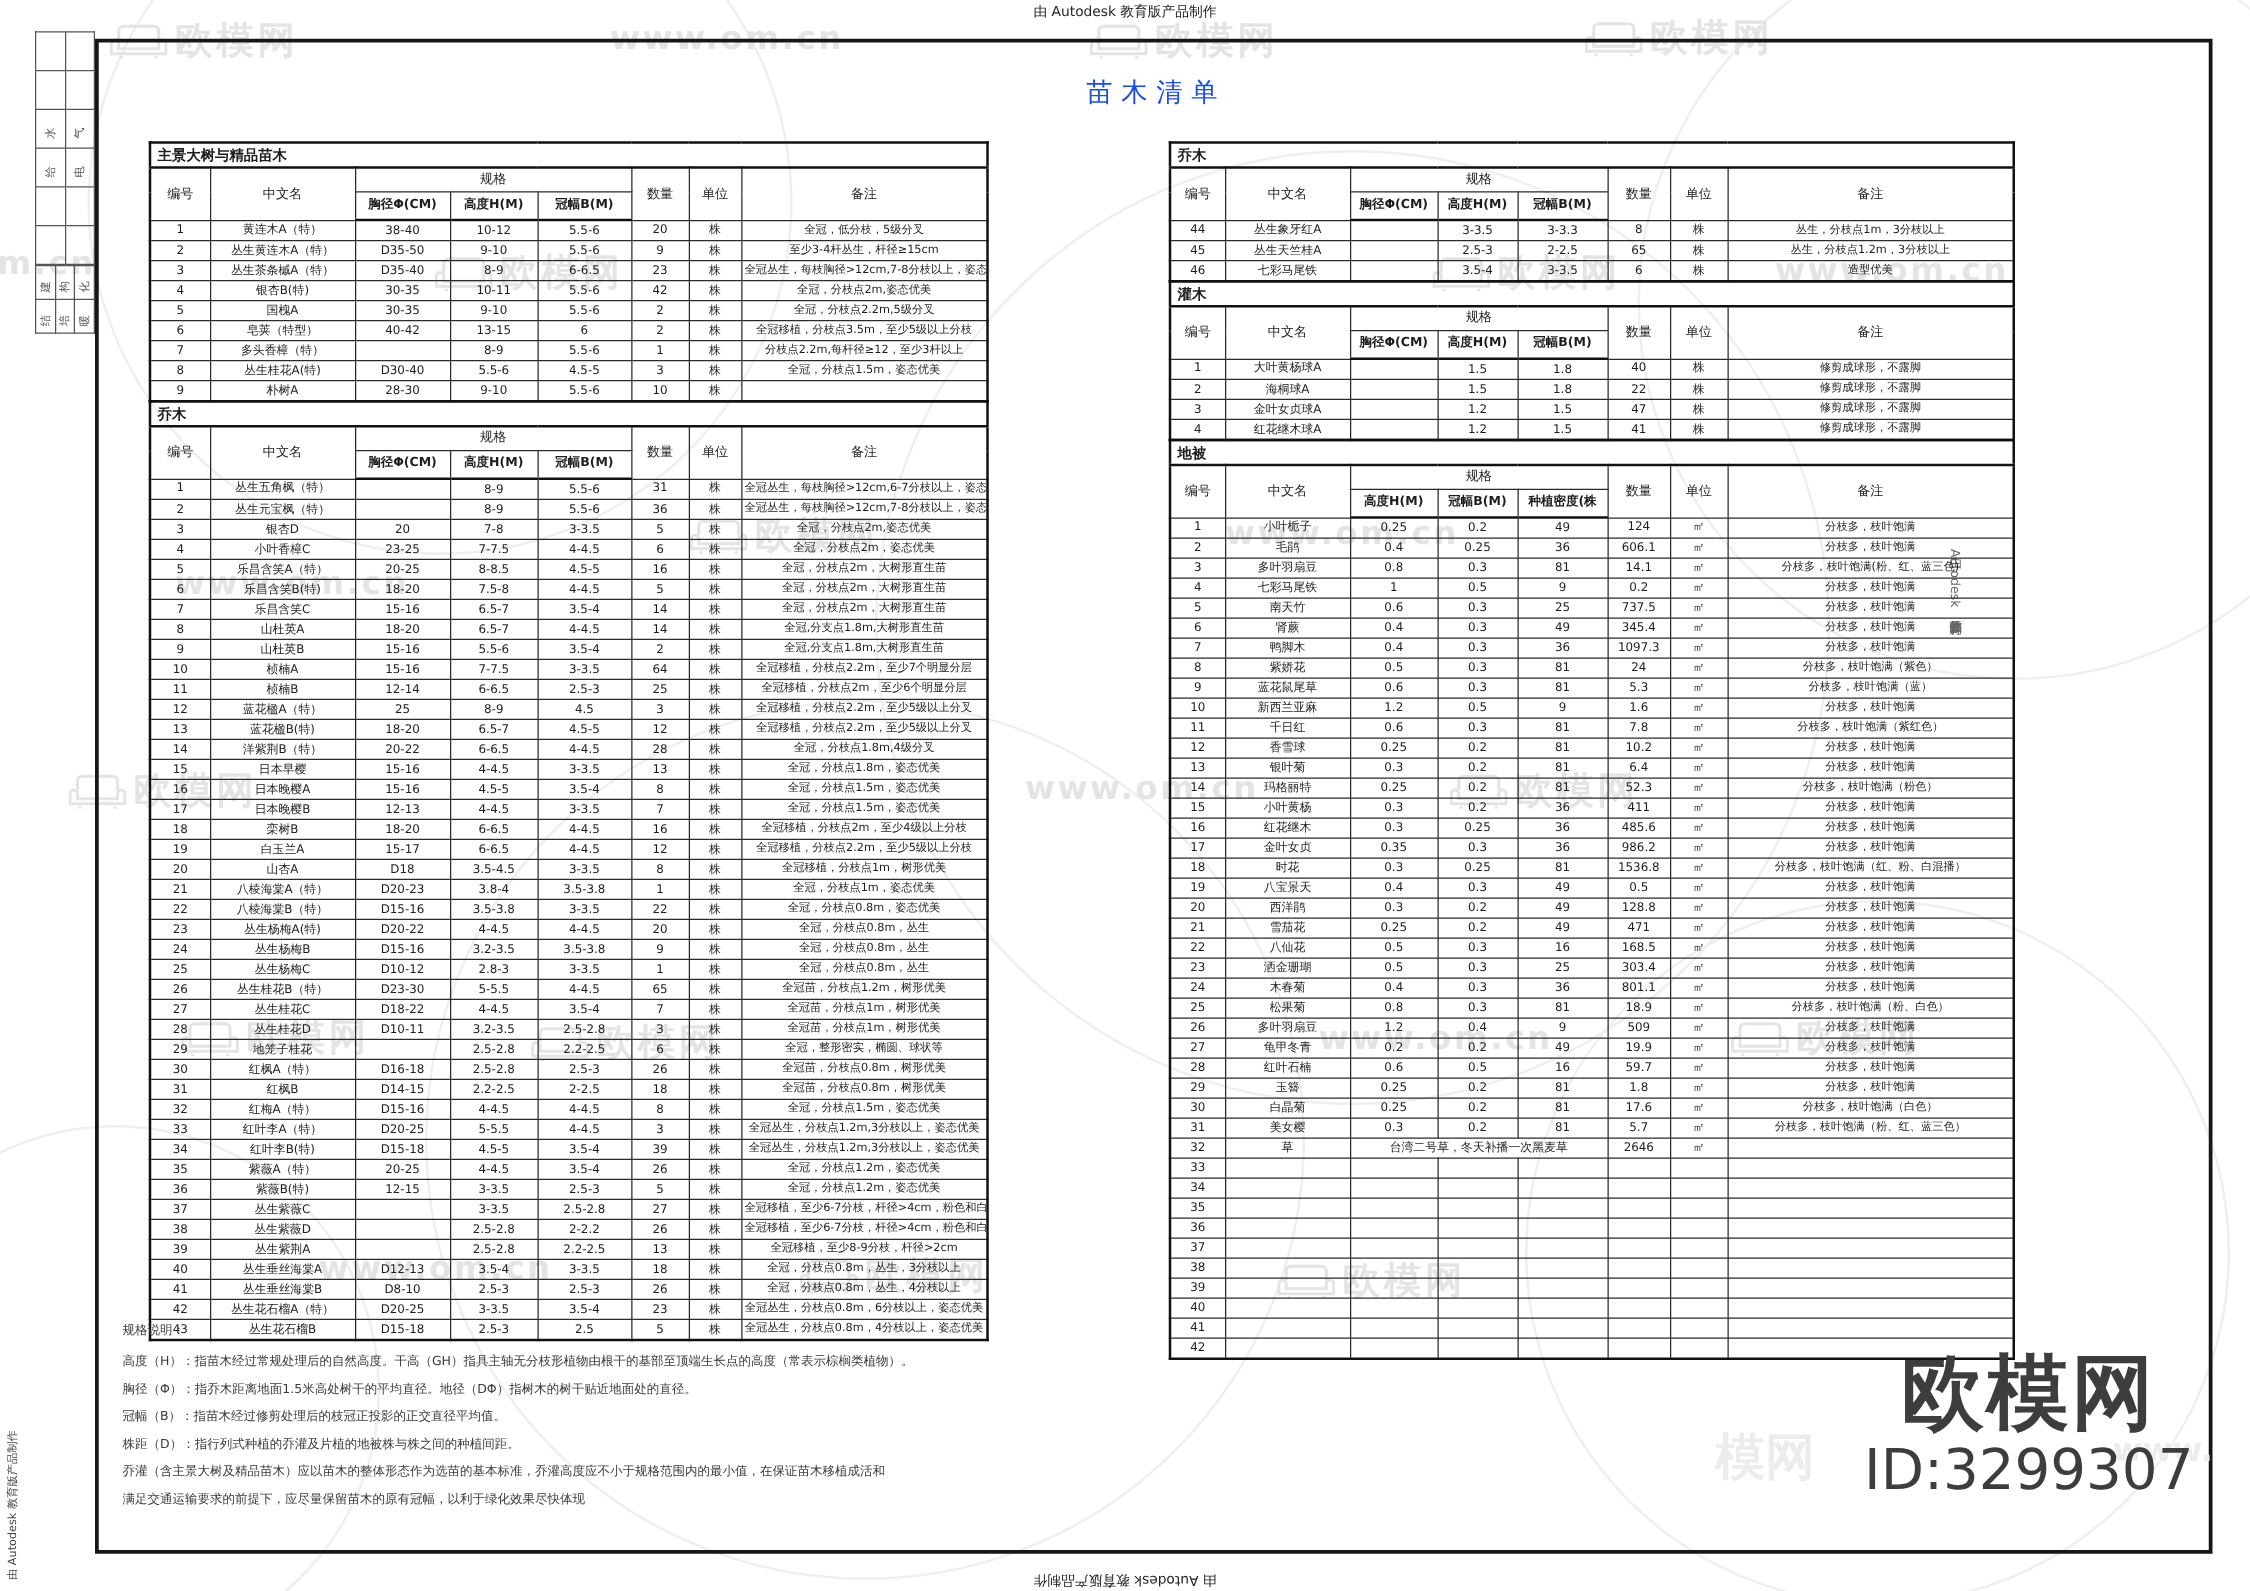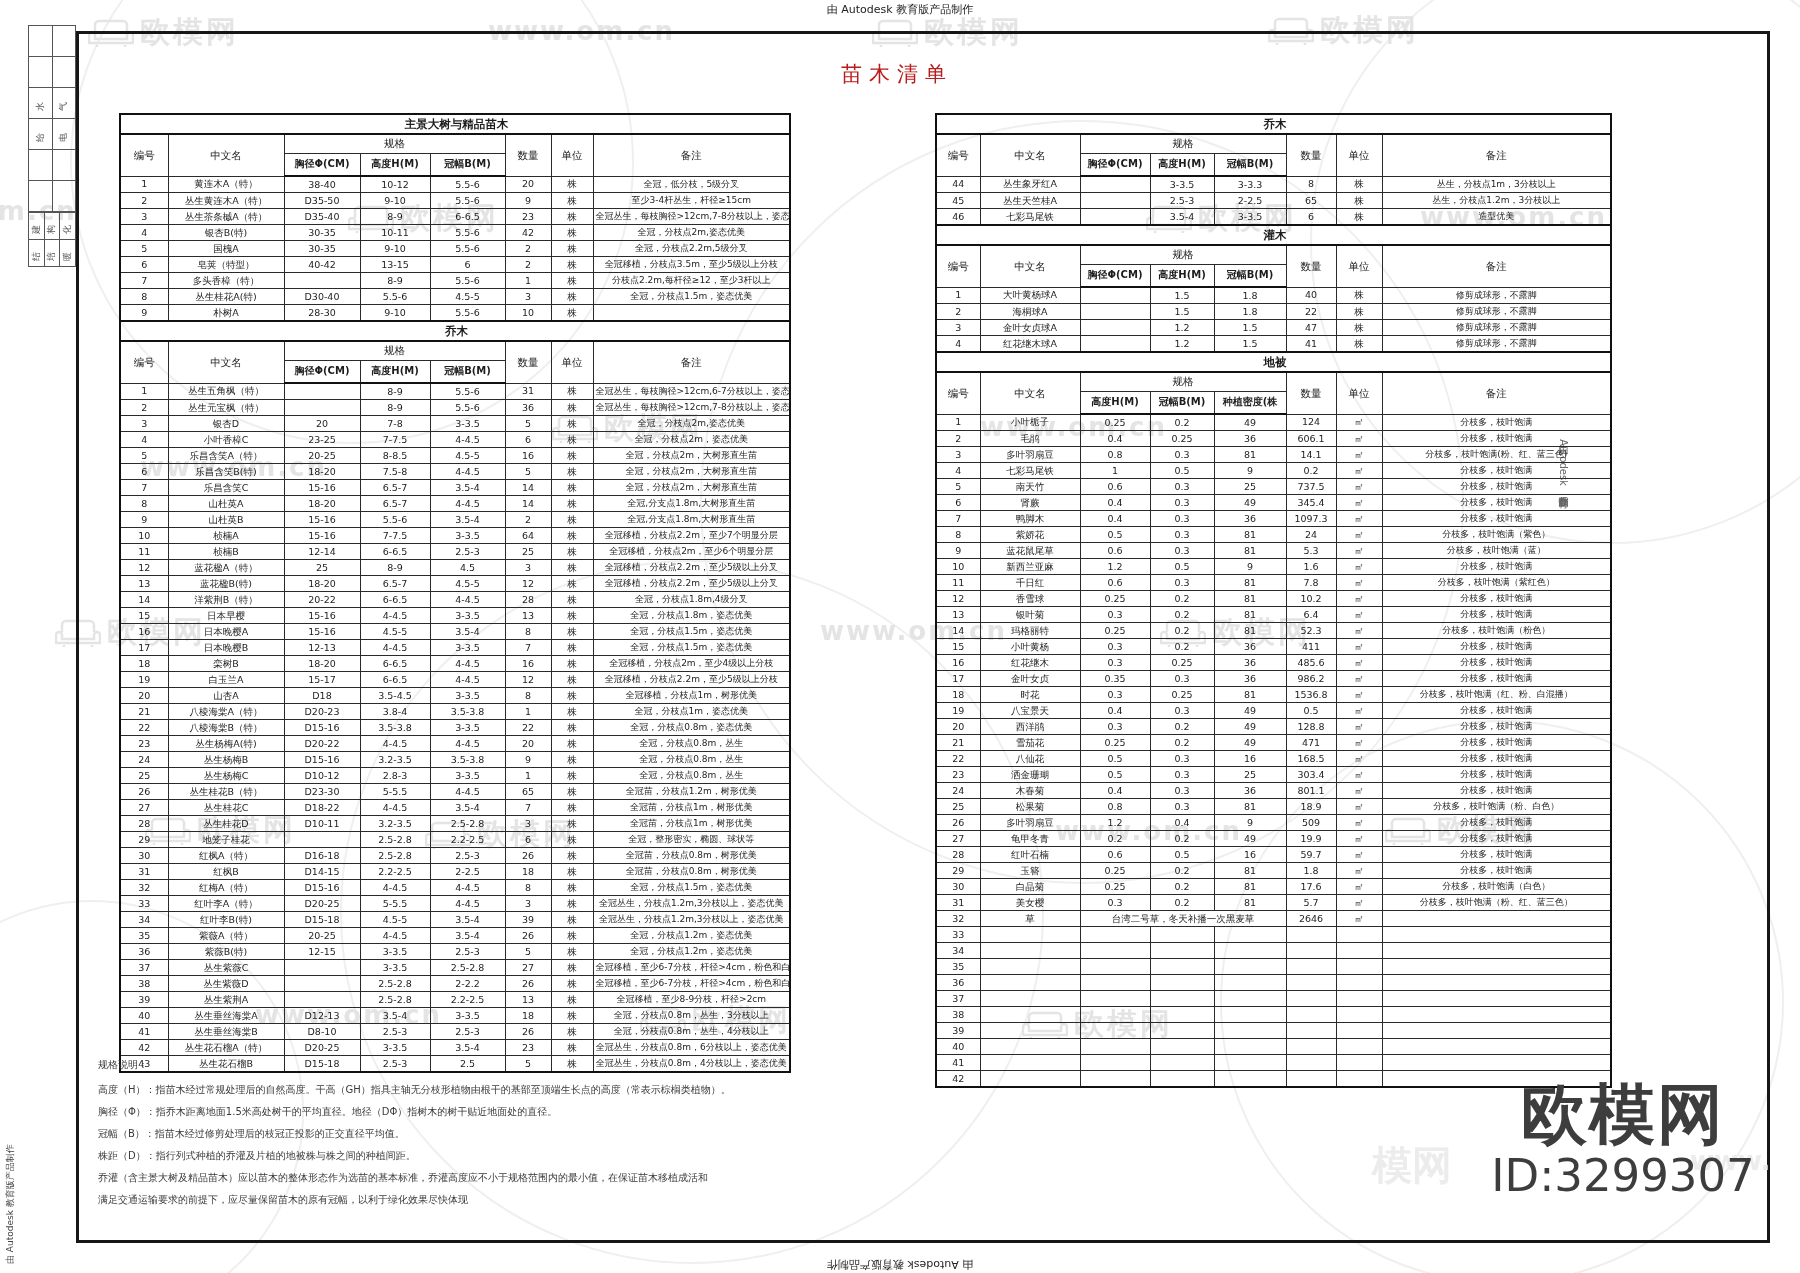--- a/index.html
+++ b/index.html
@@ -13,38 +13,38 @@
   
   #frame{position:absolute;left:76px;top:31px;width:1694px;height:1212px;
          border:3px solid #161616;box-sizing:border-box;z-index:2;background:transparent}
   
   .edge-note{position:absolute;z-index:3;font-size:11px;color:#222}
   #ad-top{top:2px;left:0;width:100%;text-align:center}
   #ad-bottom{bottom:1px;left:0;width:100%;text-align:center;transform:rotate(180deg)}
   #ad-left{left:4px;top:1264px;transform:rotate(-90deg);transform-origin:left top;font-size:9px;color:#444}
   #ad-right{left:1556px;top:436px;writing-mode:vertical-rl;font-size:10px;color:#666}
   
-  #page-title{position:absolute;left:792px;top:60px;width:210px;text-align:center;z-index:3;
-              font-size:21px;letter-spacing:7px;color:#b91c1c}
+  #page-title{position:absolute;left:820px;top:60px;width:210px;text-align:center;z-index:3;
+              font-size:21px;letter-spacing:7px;color:#1d4ed8}
   
   #strip{position:absolute;left:28px;top:25px;width:48px;z-index:3}
   #strip table{border-collapse:collapse;width:100%;table-layout:fixed}
   #strip td{border:1px solid #555;text-align:center;vertical-align:middle;padding:0}
   #strip .g1 td{height:30px}
   #strip .g2 td{height:26px}
   #strip span{display:inline-block;transform:rotate(-90deg);font-size:9px;color:#555}
   
   .col-wrap{position:absolute;top:113px;z-index:4}
   #left-col{left:119px;width:670px}
   #right-col{left:935px;width:675px}
   .tbl-host + .tbl-host table{margin-top:-2px}
   table.sheet{border-collapse:collapse;table-layout:fixed;width:100%;border:2px solid #111;background:transparent}
   table.sheet td{border:1px solid #2a2a2a;font-size:9.5px;color:#1d1d1d;text-align:center;
                  height:15px;line-height:1.05;padding:0 2px;white-space:nowrap;overflow:hidden}
-  table.sheet tr.band td{text-align:center;font-weight:bold;font-size:11.5px;height:18px;
+  table.sheet tr.band td{text-align:left;font-weight:bold;font-size:11.5px;height:18px;
                          padding-left:5px;border-bottom:2px solid #111}
   table.sheet tr.hdr1 td{font-weight:normal;font-size:10.5px;height:18px}
   table.sheet tr.hdr2 td{font-weight:bold;font-size:10px;height:21px;border-bottom:2px solid #111}
   table.sheet td.c-rem{font-size:9px}
   
   #notes{position:absolute;left:98px;top:1054px;width:690px;z-index:4;
          font-size:10px;color:#3a3a3a;line-height:22px}
   #notes .lbl{margin-bottom:3px}
   
   #brand{position:absolute;left:1468px;top:1080px;width:310px;text-align:center;z-index:5;color:#3d3d3d}

